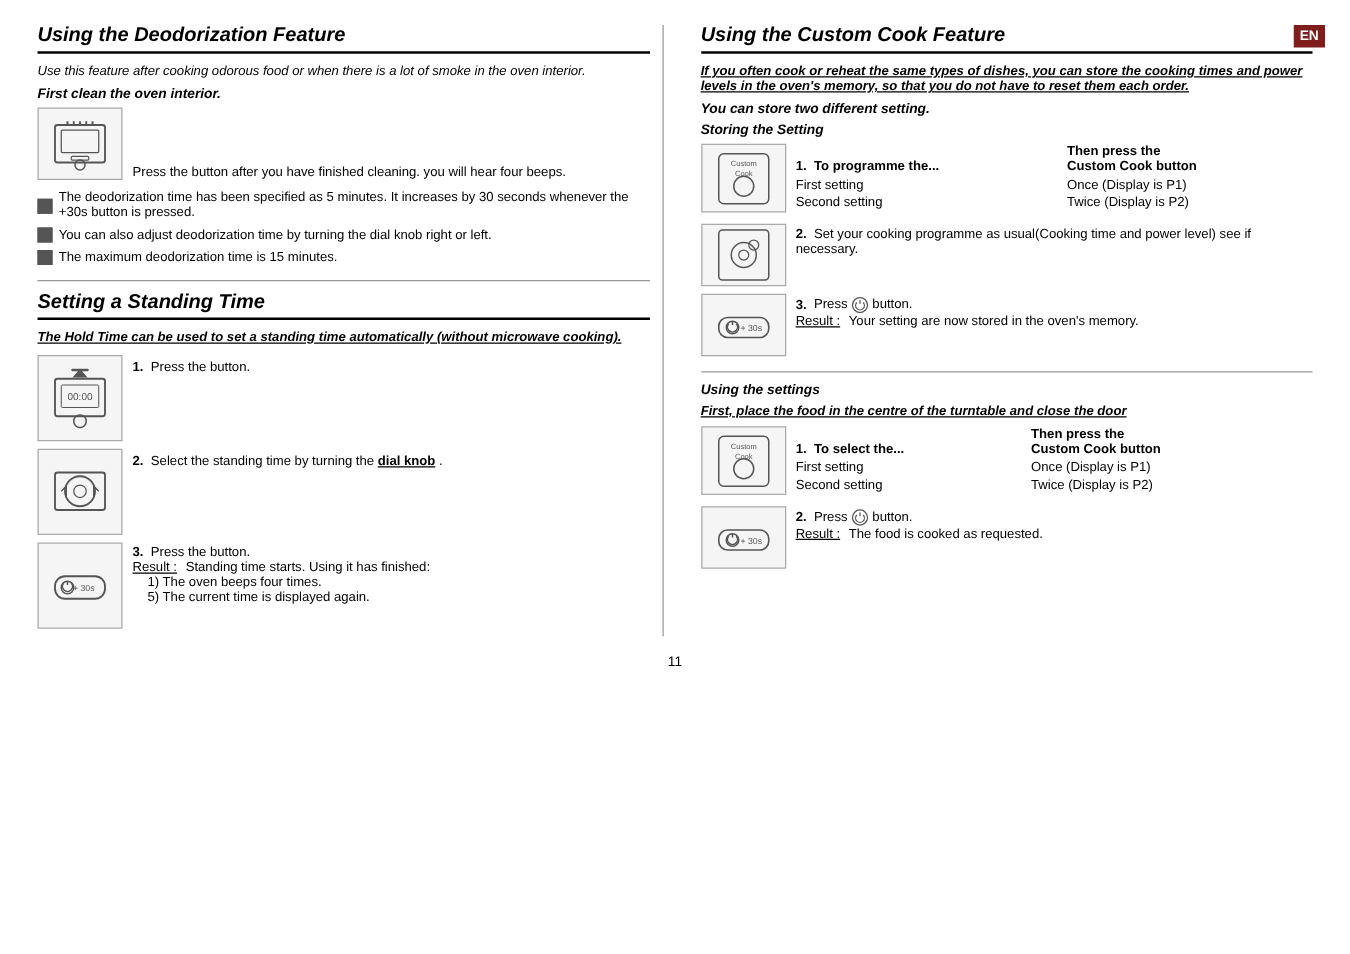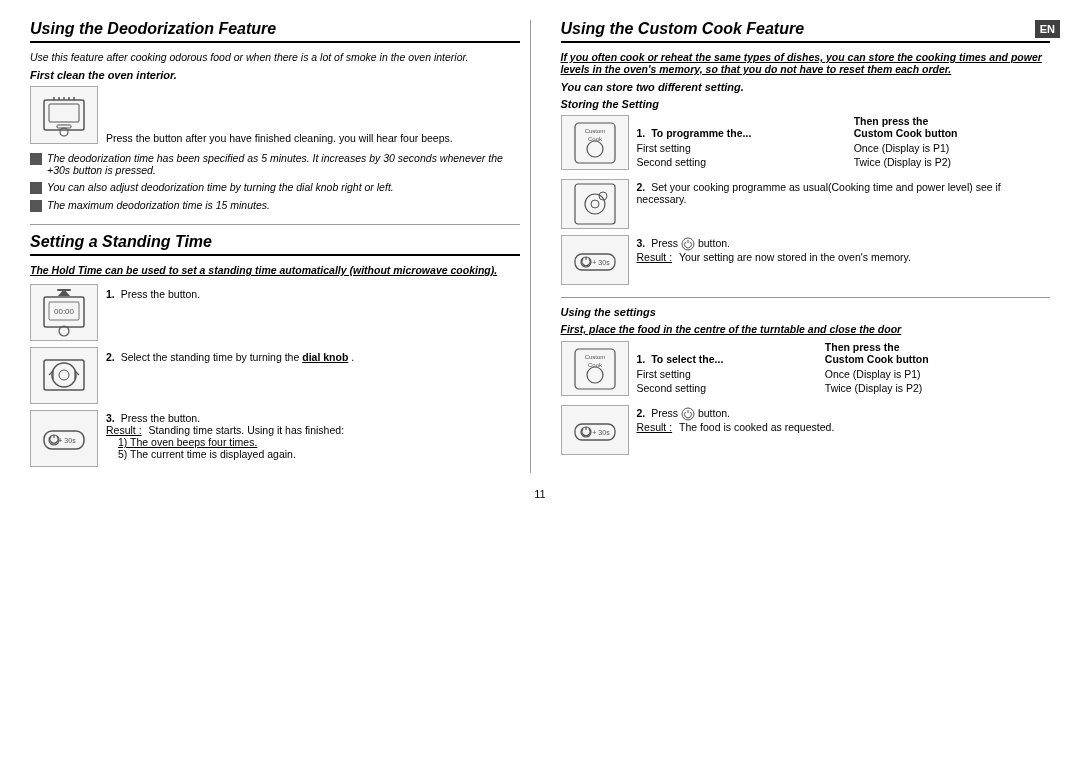--- a/index.html
+++ b/index.html
@@ -56,37 +56,36 @@
       width: 68px;
       min-width: 68px;
       height: 58px;
       border: 1px solid #aaa;
       display: flex;
       align-items: center;
       justify-content: center;
       background: #f5f5f5;
     }
     .icon-box-tall {
-      height: 57px;
+      height: 69px;
     }
     .step-text {
       font-size: 10.5px;
       padding-top: 2px;
     }
     .bullet-list {
       list-style: none;
       margin: 5px 0 5px 0;
     }
     .bullet-list li {
       display: flex;
-      align-items: flex-start;
+      align-items: center;
       gap: 5px;
       margin-bottom: 5px;
       font-size: 10.5px;
-      font-style: italic;
     }
     .bullet-square {
       display: inline-block;
       width: 12px;
       min-width: 12px;
       height: 12px;
       border: 1px solid #555;
       background: #555;
       margin-top: 1px;
     }
@@ -98,21 +97,21 @@
       font-weight: bold;
       margin-right: 3px;
     }
     .bold { font-weight: bold; text-decoration: underline; }
 
     
     .en-badge {
       position: absolute;
       top: 0;
       right: -10px;
-      background: #404040;
+      background: #7f1d1d;
       color: #fff;
       font-weight: bold;
       font-size: 11px;
       padding: 3px 5px;
       writing-mode: horizontal-tb;
     }
 
     
     .cc-table {
       width: 100%;
@@ -267,21 +266,21 @@
             <text x="28" y="32" text-anchor="middle" font-size="7" fill="#555">+ 30s</text>
           </svg>
         </div>
         <div class="step-text" style="padding-top:2px;">
           <span class="step-num">3.</span>
           <span>Press the  button.</span>
           <br>
           <span class="result-label">Result :</span>
           <span style="margin-left:4px;">Standing time starts. Using it has finished:</span>
           <br>
-          <span style="margin-left:12px;text-decoration:underline;">1)  The oven beeps four times.</span>
+          <span style="margin-left:12px;">1)  The oven beeps four times.</span>
           <br>
           <span style="margin-left:12px;">5)  The current time is displayed again.</span>
         </div>
       </div>
     </div>
 
   </div>
 
   <div class="right-col">
 

